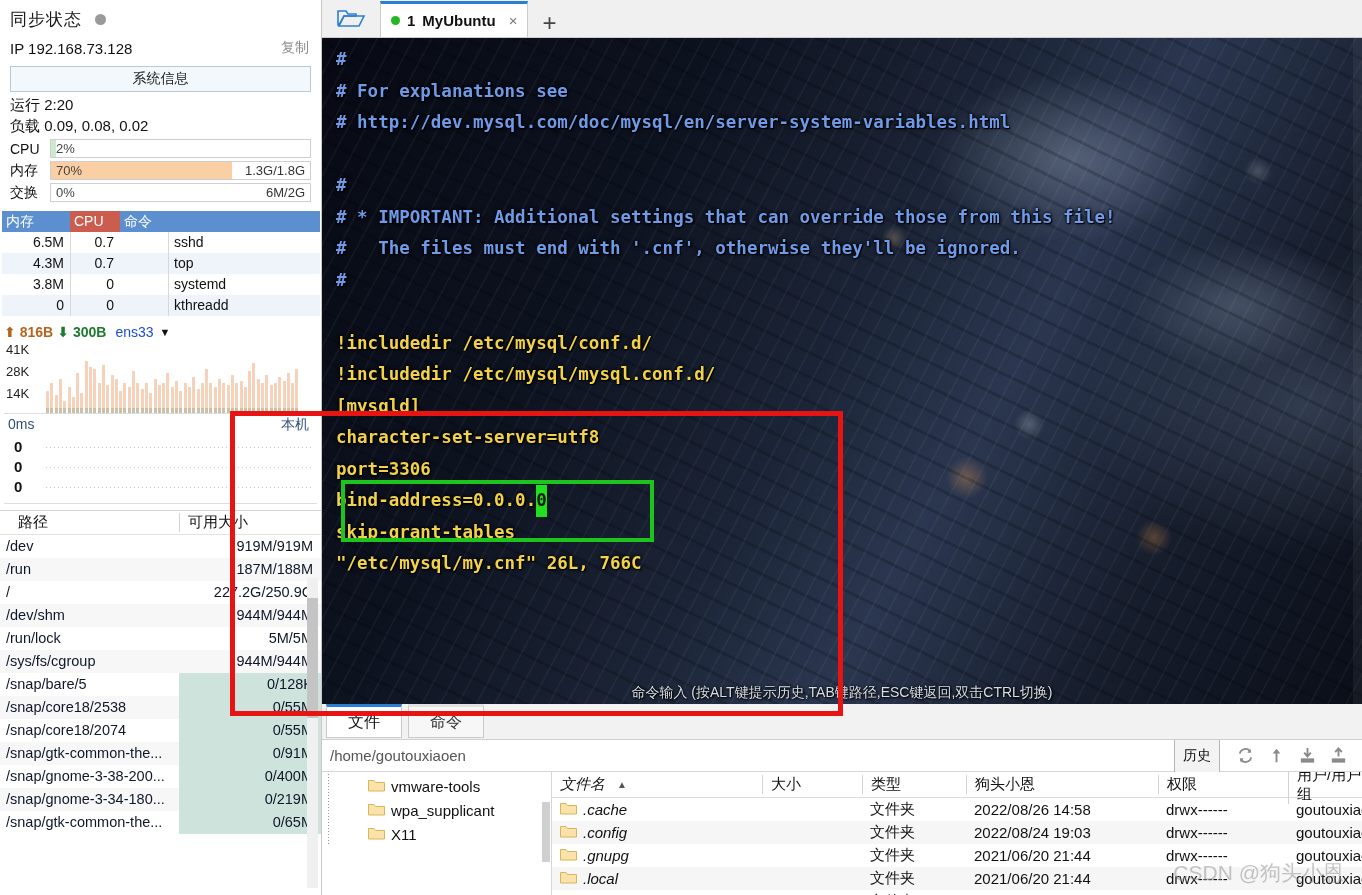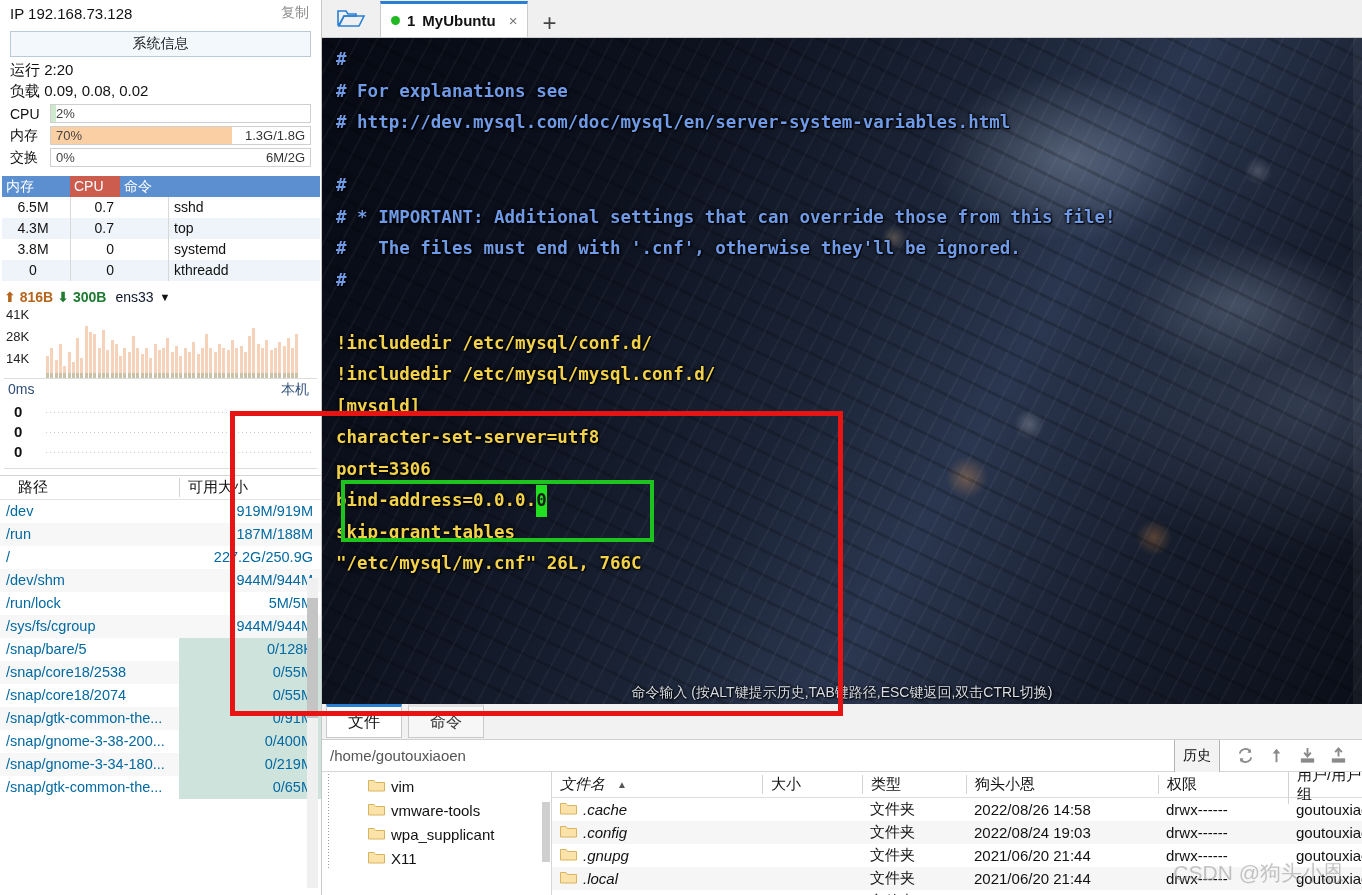--- a/index.html
+++ b/index.html
@@ -53,30 +53,30 @@
 
   
   .proc-table { margin: 9px 2px 0 2px; width: 318px; }
   .proc-head { display: flex; height: 21px; }
   .proc-head div { font-size: 14px; color: #fff; padding-left: 4px; line-height: 21px; }
   .ph-mem { width: 68px; background: #5b8fd0; }
   .ph-cpu { width: 50px; background: #cc5d4e; }
   .ph-cmd { flex: 1; background: #5b8fd0; }
   .proc-row { display: flex; height: 21px; font-size: 14px; color: #111; }
   .proc-row.alt { background: #eef4fa; }
-  .pr-mem { width: 68px; text-align: center; padding-right: 6px; line-height: 21px; }
+  .pr-mem { width: 68px; text-align: right; padding-right: 6px; line-height: 21px; }
   .pr-cpu { width: 50px; text-align: right; padding-right: 6px; line-height: 21px;
             border-left: 1px solid #d8d8d8; }
   .pr-cmd { flex: 1; padding-left: 5px; line-height: 21px; border-left: 1px solid #d8d8d8; margin-left: 48px; }
 
   
   .net-head { display: flex; align-items: center; gap: 4px; padding: 8px 0 2px 4px; font-size: 14px; }
   .net-up { color: #b5651d; font-weight: bold; }
   .net-down { color: #1d7a2f; font-weight: bold; }
-  .net-iface { color: #0f172a; margin-left: 5px; }
+  .net-iface { color: #1d4ed8; margin-left: 5px; }
   .tri-down { color: #111; font-size: 11px; margin-left: 2px; }
 
   .graph {
     position: relative; margin: 0 4px; height: 72px;
     border-bottom: 1px solid #dddddd; overflow: hidden;
   }
   .graph .ylab {
     position: absolute; left: 2px; font-size: 13px; color: #222; z-index: 3;
   }
   .bars { position: absolute; left: 42px; right: 4px; bottom: 0; top: 0; }
@@ -97,21 +97,21 @@
 
   
   .path-wrap { margin-top: 6px; border-top: 1px solid #d4d4d4; }
   .path-head {
     display: flex; height: 24px; font-size: 15px; color: #111;
     align-items: center; border-bottom: 1px solid #e2e2e2;
   }
   .path-head .c1 { flex: 1; padding-left: 18px; }
   .path-head .c2 { width: 128px; padding-left: 8px; border-left: 1px solid #d2d2d2; }
   .path-head .c3 { width: 14px; border-left: 1px solid #d2d2d2; }
-  .path-row { display: flex; height: 23px; font-size: 14.5px; color: #0369a1; }
+  .path-row { display: flex; height: 23px; font-size: 14.5px; color: #0f172a; }
   .path-row.alt { background: #f7f7f7; }
   .path-row .p1 { flex: 1; padding-left: 6px; line-height: 23px; white-space: nowrap; overflow: hidden; }
   .path-row .p2 {
     width: 142px; text-align: right; padding-right: 8px; line-height: 23px;
   }
   .path-row .p2.hl { background: #cfe3dd; }
 
   .lp-scroll {
     position: absolute; right: 3px; top: 578px; width: 11px; height: 310px;
     background: #f0f0f0;
@@ -253,20 +253,24 @@
     font-family: "Liberation Sans", sans-serif;
   }
 </style>
 </head>
 <body>
 
 <div id="root">
 
   <div id="left-panel">
 
+    <div class="sync-row">
+      <span class="sync-label">同步状态</span>
+      <span class="sync-dot"></span>
+    </div>
 
     <div class="ip-row">
       <span class="ip-text">IP 192.168.73.128</span>
       <span class="copy-link">复制</span>
     </div>
 
     <div class="sysinfo-btn">
       <span>系统信息</span>
     </div>
 
@@ -610,27 +614,20 @@
     </div>
 
     <div id="browser">
       <div id="tree">
         <div id="tree-items">
             <div class="tree-item">
               <span class="tree-guide"></span>
               <span class="folder-ic"><svg width="17" height="14" viewBox="0 0 17 14">
                   <path d="M0.5 2.5 L6 2.5 L7.5 4.5 L16.5 4.5 L16.5 13 L0.5 13 Z" fill="#fbe2a8" stroke="#d9b45f" stroke-width="1"></path>
                 </svg></span>
-              <span>vim</span>
-            </div>
-            <div class="tree-item">
-              <span class="tree-guide"></span>
-              <span class="folder-ic"><svg width="17" height="14" viewBox="0 0 17 14">
-                  <path d="M0.5 2.5 L6 2.5 L7.5 4.5 L16.5 4.5 L16.5 13 L0.5 13 Z" fill="#fbe2a8" stroke="#d9b45f" stroke-width="1"></path>
-                </svg></span>
               <span>vmware-tools</span>
             </div>
             <div class="tree-item">
               <span class="tree-guide"></span>
               <span class="folder-ic"><svg width="17" height="14" viewBox="0 0 17 14">
                   <path d="M0.5 2.5 L6 2.5 L7.5 4.5 L16.5 4.5 L16.5 13 L0.5 13 Z" fill="#fbe2a8" stroke="#d9b45f" stroke-width="1"></path>
                 </svg></span>
               <span>wpa_supplicant</span>
             </div>
             <div class="tree-item">

